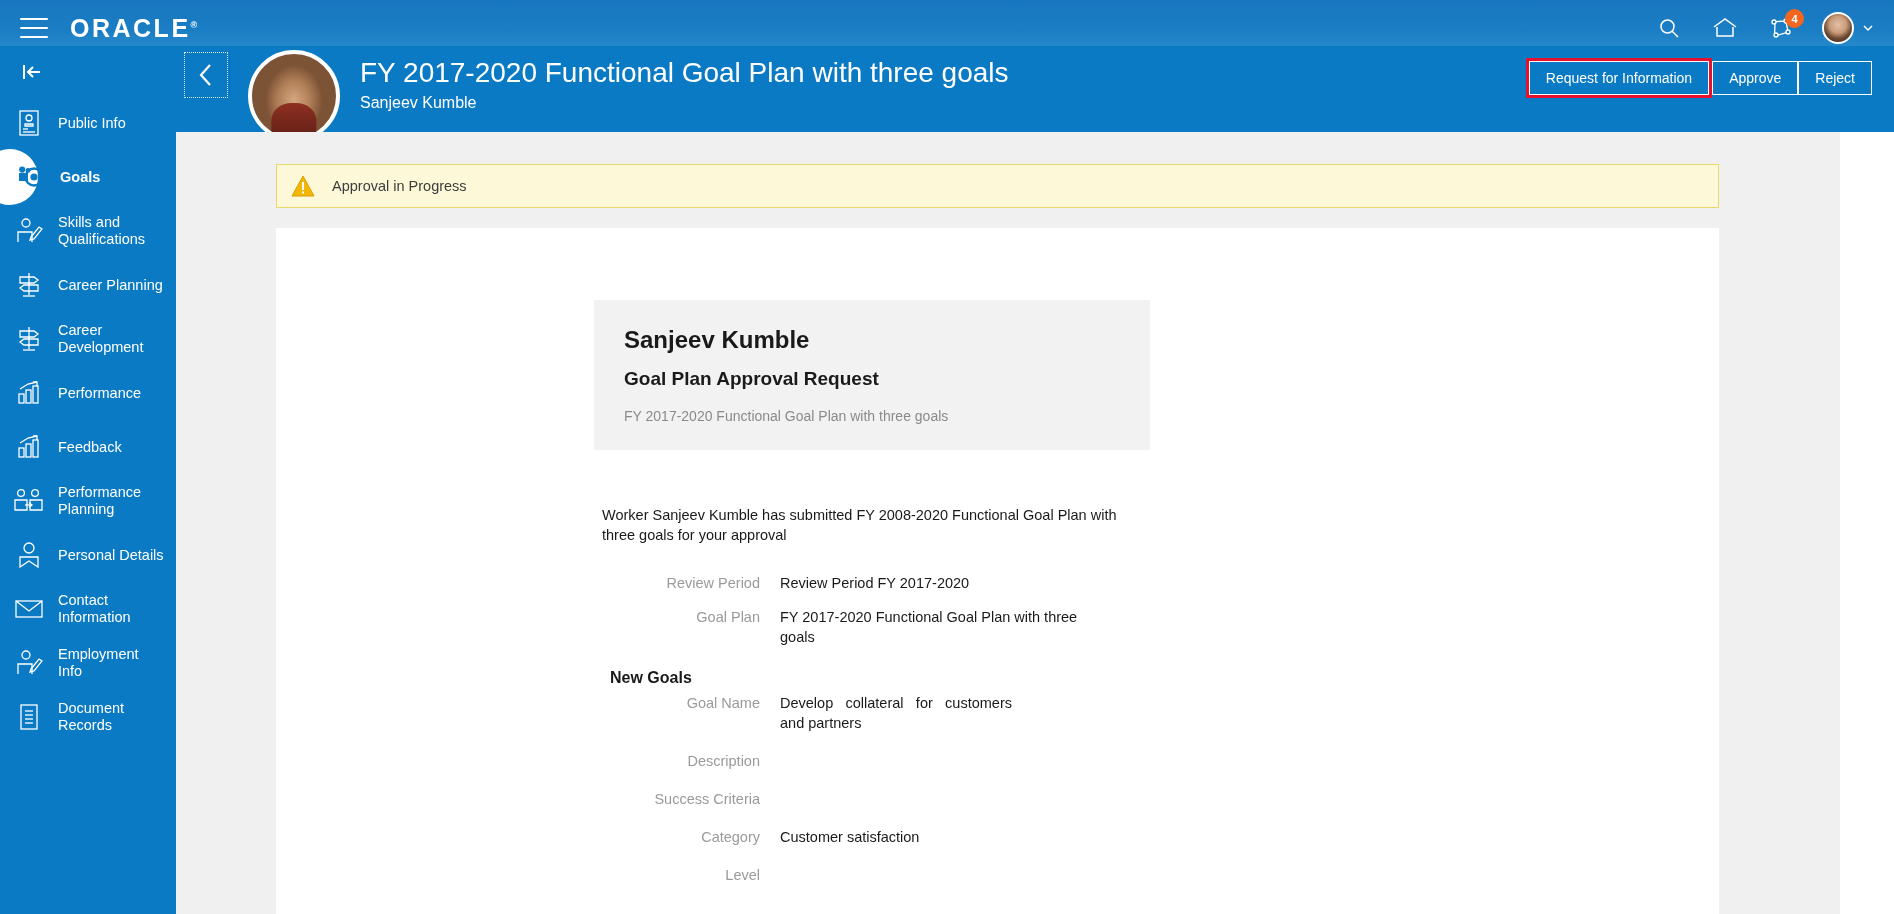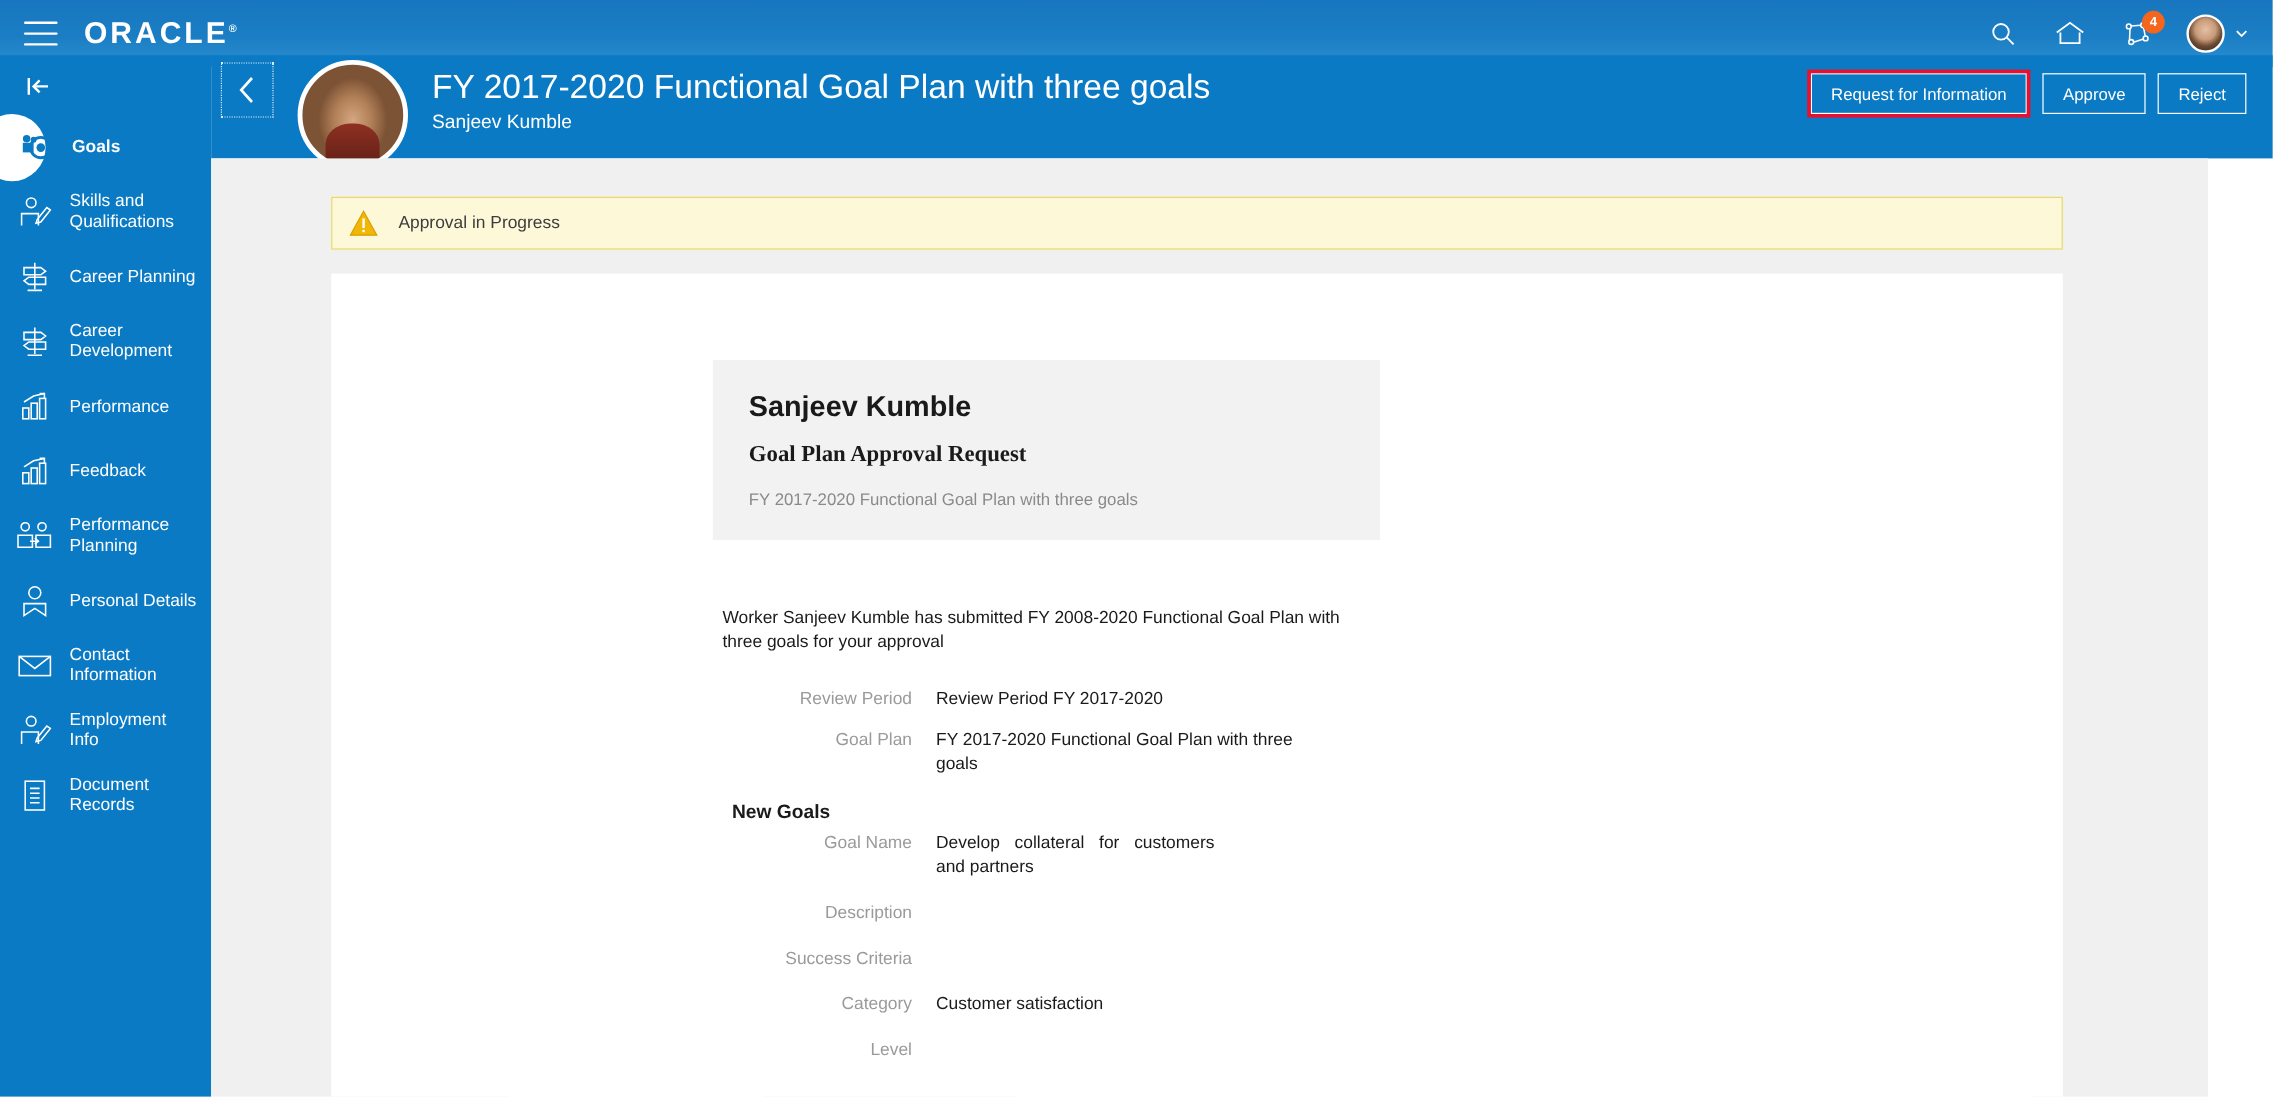--- a/index.html
+++ b/index.html
@@ -101,21 +101,21 @@
   }
   .hdr-avatar::after {
     content: ""; position: absolute; left: 50%; top: 58%; transform: translateX(-50%);
     width: 54%; height: 46%; border-radius: 45% 45% 20% 20%;
     background: linear-gradient(180deg, #8e3022 0%, #5e1e14 100%);
   }
   .hdr-titles { margin-left: 20px; margin-top: 10px; }
   .hdr-title { color: #ffffff; font-size: 28px; font-weight: 400; line-height: 34px; white-space: nowrap; }
   .hdr-sub { color: #ffffff; font-size: 16px; margin-top: 4px; }
   .hdr-actions {
-    margin-left: auto; display: flex; align-items: center; gap: 10px;
+    margin-left: auto; display: flex; align-items: center; 
     margin-top: 12px; padding-right: 22px;
   }
   .hdr-btn {
     border: 1px solid #ffffff; background: transparent; color: #ffffff;
     font-size: 14px; font-family: "Liberation Sans", sans-serif;
     padding: 8px 16px; min-height: 30px; cursor: pointer; white-space: nowrap;
   }
   .hl-wrap { position: relative; padding: 3px; }
   .hl-wrap::before {
     content: ""; position: absolute; inset: 0; border: 3px solid #e8112d; pointer-events: none;
@@ -133,21 +133,21 @@
   }
   .banner-text { color: #3d3d3d; font-size: 14.5px; margin-left: 17px; }
   .card {
     margin: 20px 121px 0 100px; background: #ffffff; min-height: 700px; padding-top: 72px;
   }
   .ribbon {
     width: 556px; margin: 0 auto 0 318px; background: #f2f2f2;
     padding: 24px 30px 26px 30px;
   }
   .ribbon-name { font-size: 24px; font-weight: bold; color: #1a1a1a; line-height: 32px; }
-  .ribbon-sub  { font-size: 19px; font-weight: bold; color: #1a1a1a; margin-top: 10px; line-height: 26px; font-family: Liberation Serif, serif; }
+  .ribbon-sub  { font-size: 19px; font-weight: bold; color: #1a1a1a; margin-top: 10px; line-height: 26px; }
   .ribbon-plan { font-size: 14px; color: #8a8a8a; margin-top: 16px; }
 
   .body-block { margin-left: 326px; margin-top: 55px; }
   .intro { font-size: 14.5px; color: #1a1a1a; line-height: 20px; max-width: 530px; }
   .frow { display: flex; margin-top: 14px; align-items: flex-start; }
   .flabel {
     width: 178px; min-width: 178px; text-align: right; padding-right: 20px;
     font-size: 14.5px; color: #9a9a9a; line-height: 20px;
   }
   .fvalue { font-size: 14.5px; color: #1a1a1a; line-height: 20px; max-width: 320px; }
@@ -207,20 +207,32 @@
 
   <div class="sidebar">
     <div class="collapse-btn">
       <svg width="22" height="18" viewBox="0 0 22 18" fill="none" stroke="#fff" stroke-width="2">
         <line x1="3" y1="2" x2="3" y2="16"></line>
         <line x1="7" y1="9" x2="19" y2="9"></line>
         <path d="M12 4 L7 9 L12 14"></path>
       </svg>
     </div>
 
+    <div class="nav-item">
+      <span class="nav-icon">
+        <svg width="24" height="28" viewBox="0 0 24 28" fill="none" stroke="#fff" stroke-width="1.3">
+          <rect x="3" y="2" width="18" height="24"></rect>
+          <circle cx="12" cy="9" r="3"></circle>
+            <path d="M8 15 h8 v2 h-8z"></path>
+          <line x1="6" y1="20" x2="11" y2="20"></line>
+            <line x1="6" y1="23" x2="18" y2="23"></line>
+        </svg>
+      </span>
+      <span class="nav-label">Public Info</span>
+    </div>
 
     <div class="nav-item selected">
       <span class="sel-circle"></span>
       <span class="nav-icon">
         <svg width="28" height="26" viewBox="0 0 28 26" fill="none">
           <circle cx="17" cy="13" r="8.5" fill="none" stroke="#0a7ac4" stroke-width="2.4"></circle>
           <circle cx="17" cy="13" r="3.6" fill="#0a7ac4"></circle>
           <rect x="2" y="9" width="9" height="8" fill="#0a7ac4"></rect>
           <circle cx="5.2" cy="5.6" r="3.1" fill="#0a7ac4"></circle>
           <circle cx="11" cy="6.4" r="2.4" fill="#0a7ac4"></circle>

